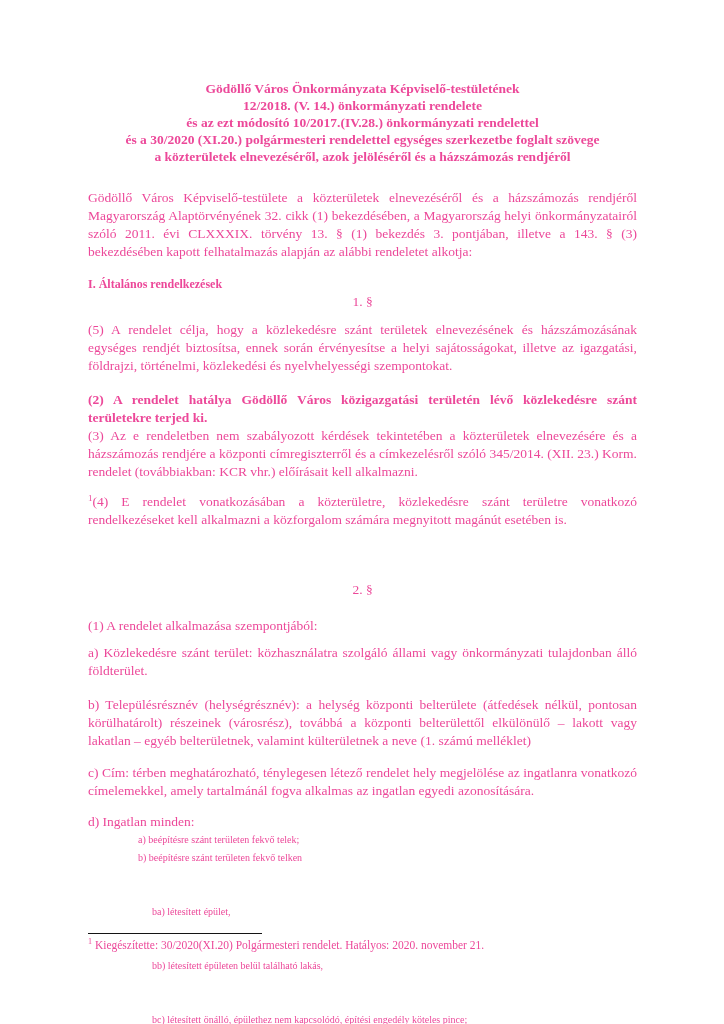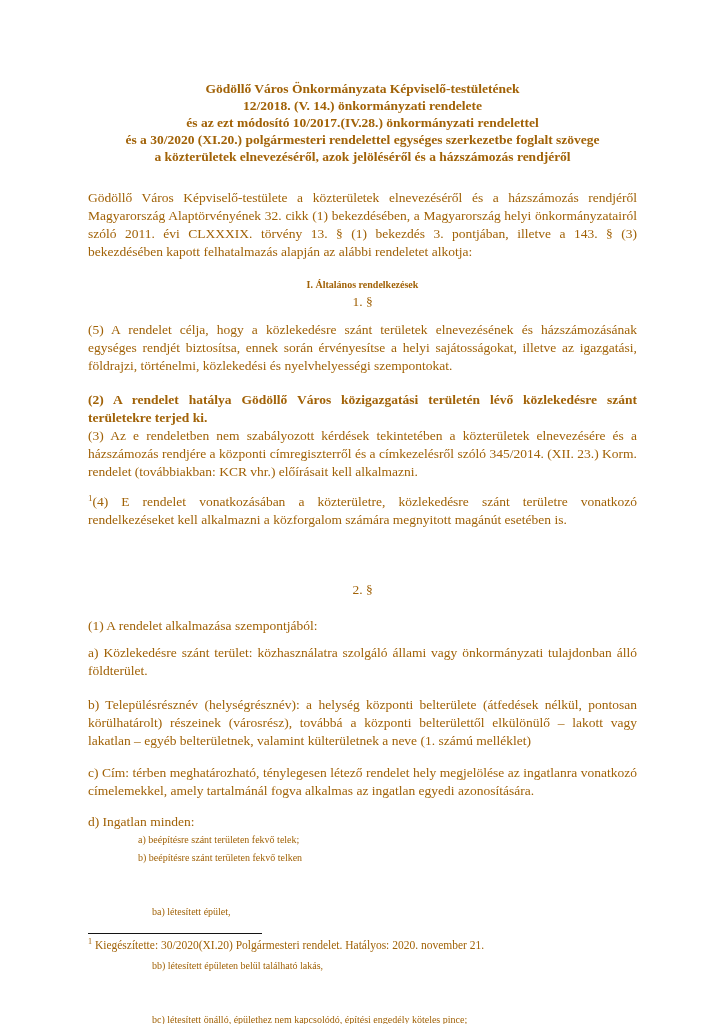--- a/index.html
+++ b/index.html
@@ -6,21 +6,21 @@
     margin: 0;
     padding: 0;
     background: #ffffff;
   }
   .page {
     position: relative;
     width: 724px;
     height: 1024px;
     background: #ffffff;
     font-family: "Liberation Serif", "DejaVu Serif", serif;
-    color: #a16207;
+    color: #ec4899;
     overflow: hidden;
   }
   .content {
     position: absolute;
     left: 88px;
     top: 80px;
     width: 549px;
   }
   .title-block {
     text-align: center;
@@ -35,23 +35,22 @@
     line-height: 18px;
     text-align: justify;
     margin: 0 0 14px 0;
   }
   .para.preamble   { margin-bottom: 15px; }
   .para.p1         { margin-top: 10px; margin-bottom: 16px; }
   .para.p2         { margin-bottom: 0; font-weight: bold; }
   .para.p3         { margin-bottom: 12px; }
   .para.p4         { margin-bottom: 0; }
   .chapter-heading {
-    text-align: center;
     font-weight: bold;
-    font-size: 10px;
+    font-size: 12px;
     line-height: 17px;
     margin: 0;
   }
   .section-number {
     text-align: center;
     font-size: 13.5px;
     line-height: 18px;
     margin: 0;
   }
   .section-number.second {

